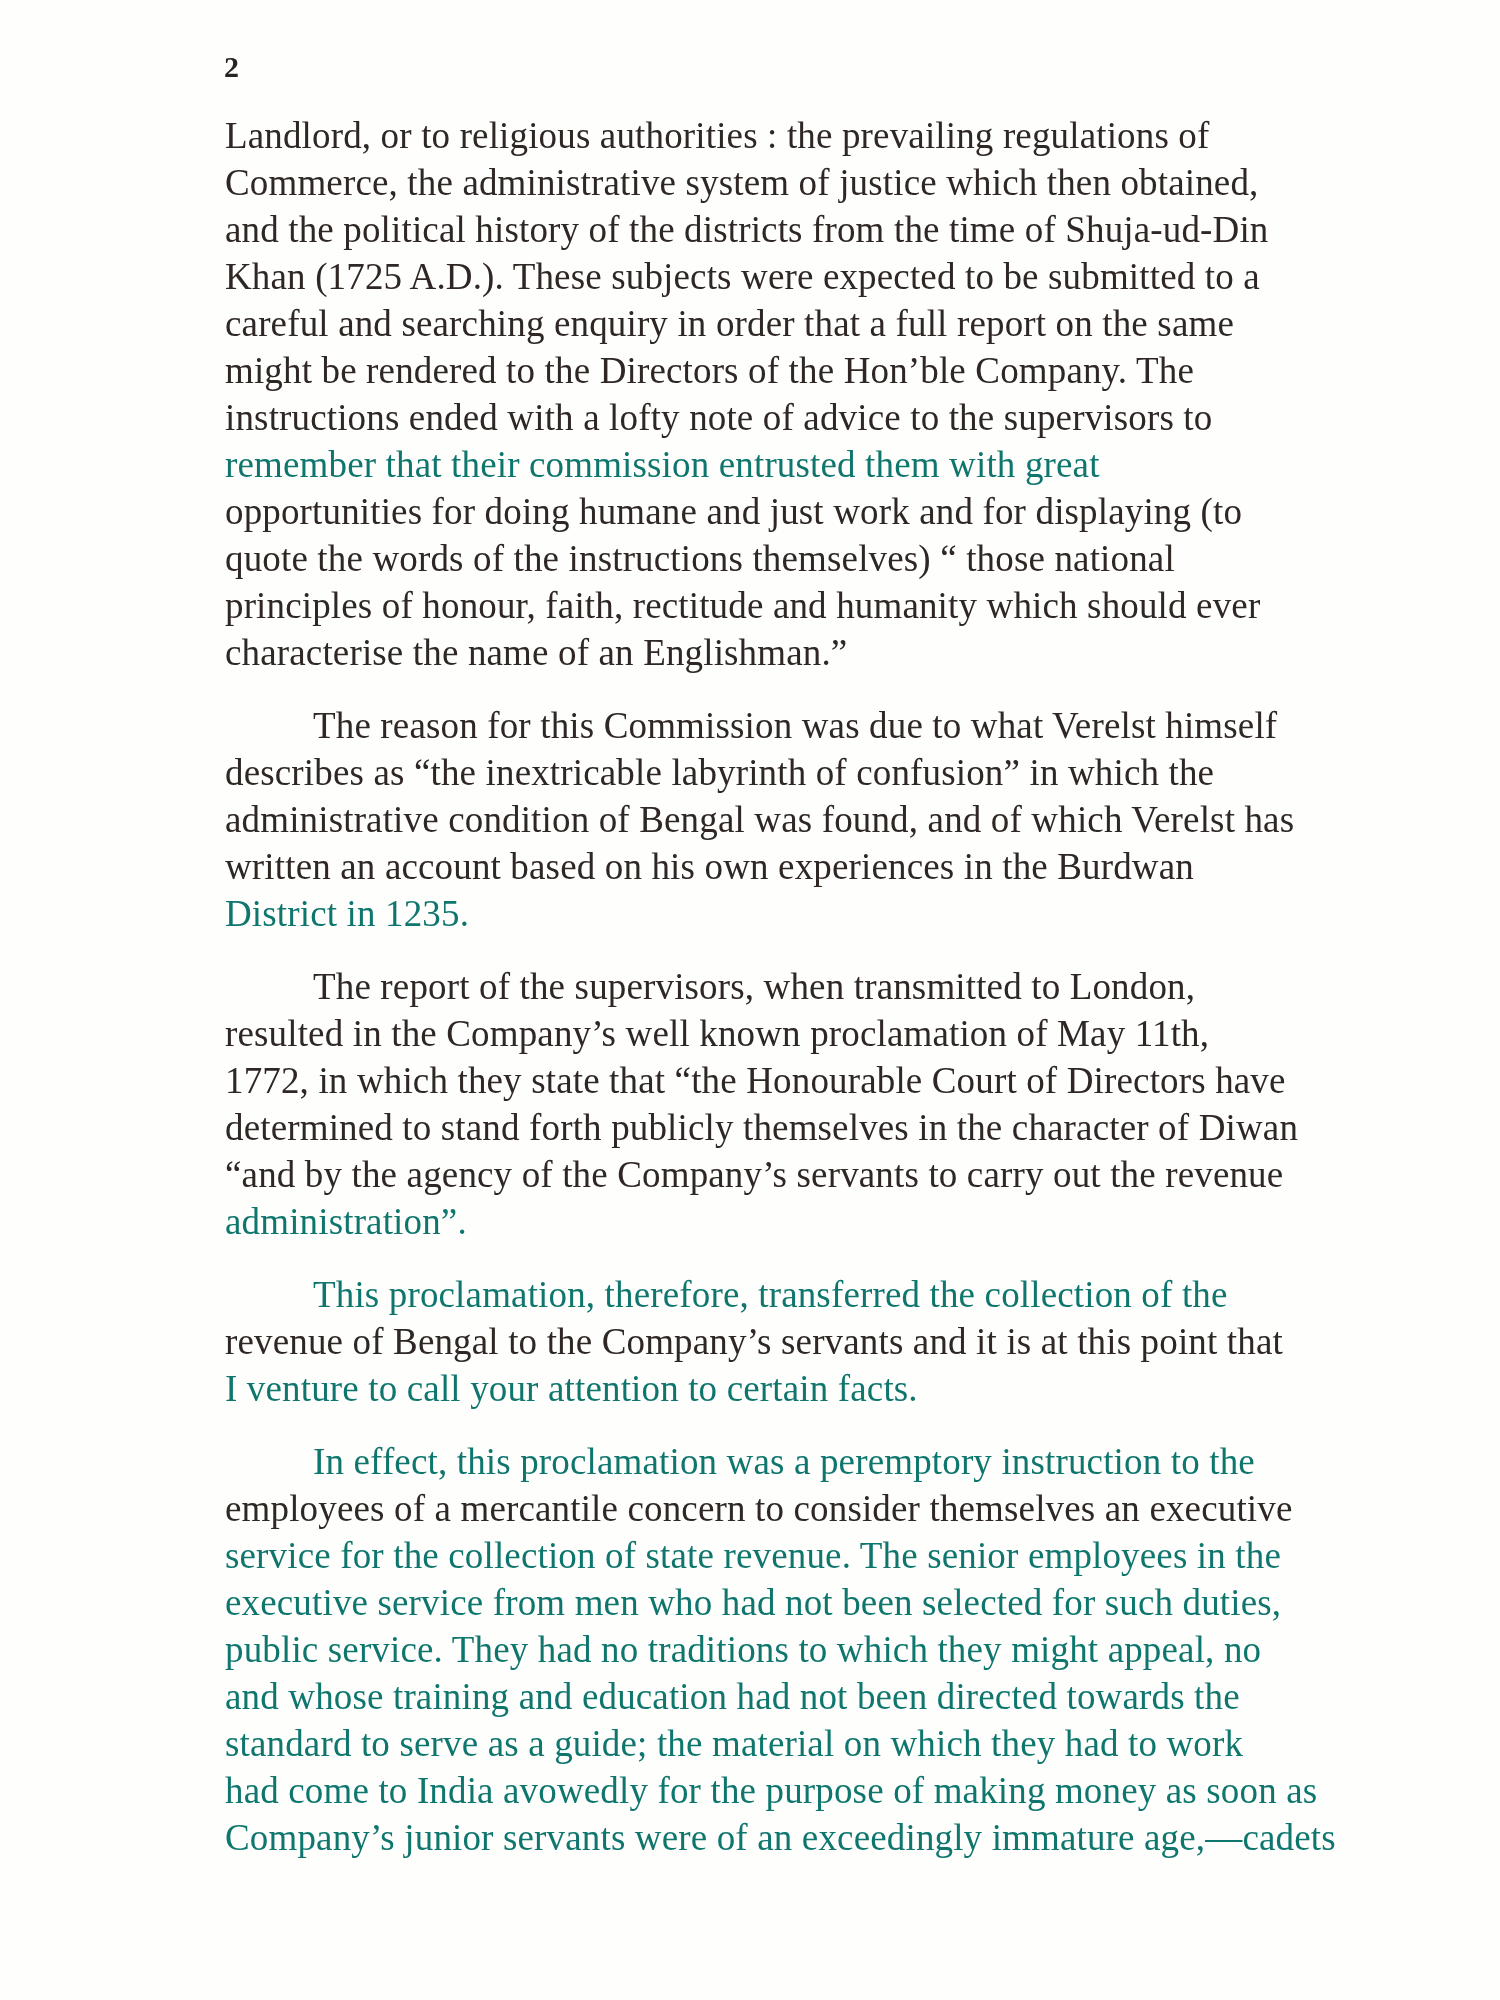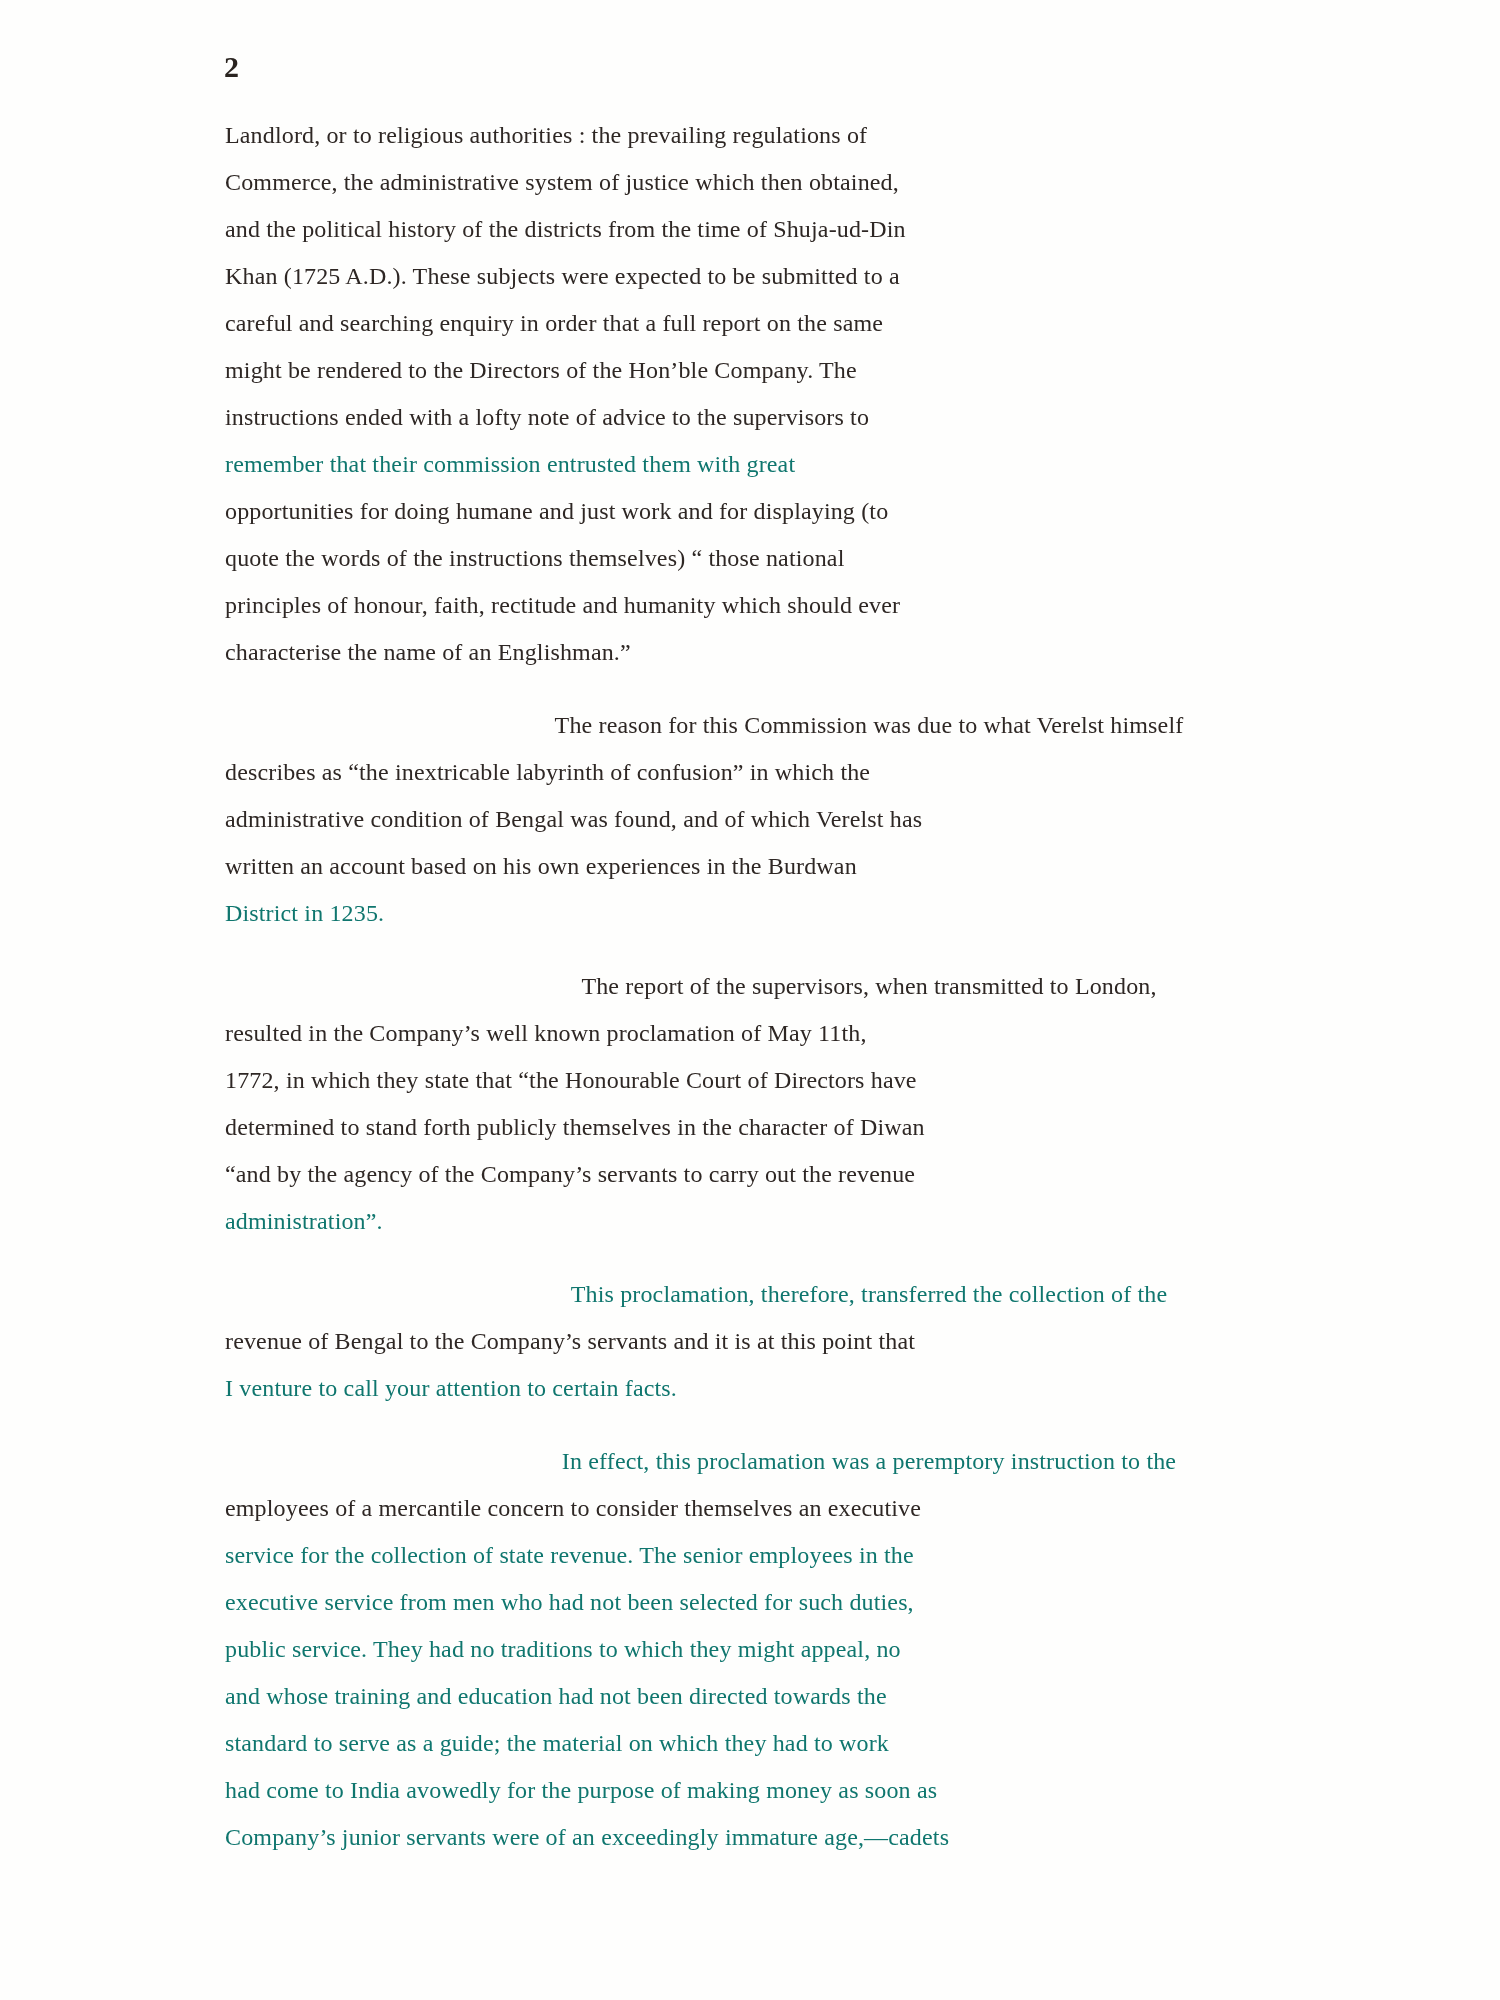--- a/index.html
+++ b/index.html
@@ -36,28 +36,27 @@
       left: 225px;
       top: 112px;
       width: 1200px;
     }
     .para {
       margin: 0 0 26px 0;
     }
     .line {
       display: block;
       white-space: nowrap;
-      font-size: 24px;
+      font-size: 37px;
       line-height: 47px;
       height: 47px;
       letter-spacing: 0.15px;
     }
     .line.indent {
       padding-left: 88px;
-      text-align: center;
     }
     .line.light {
       color: #0f766e;
     }
   </style>
 </head>
 <body>
 
 <div class="page">
   <div class="page-number">2</div>

